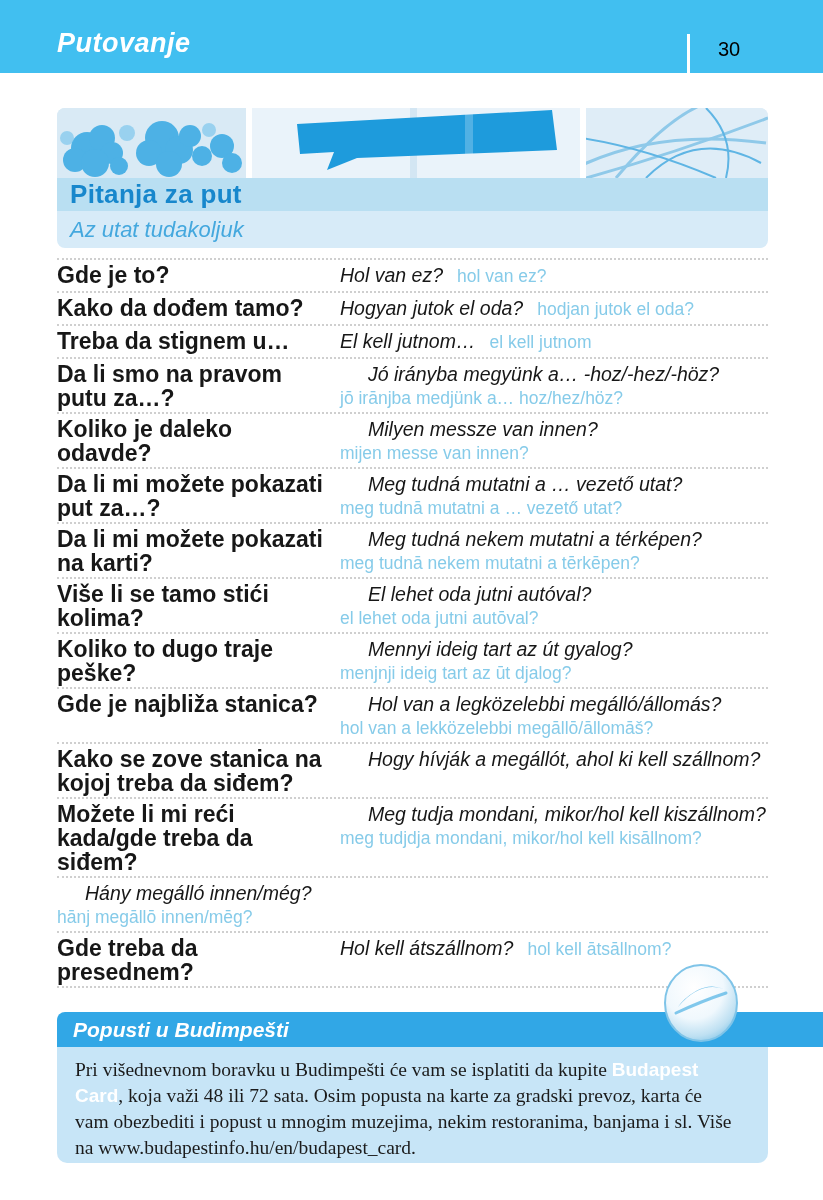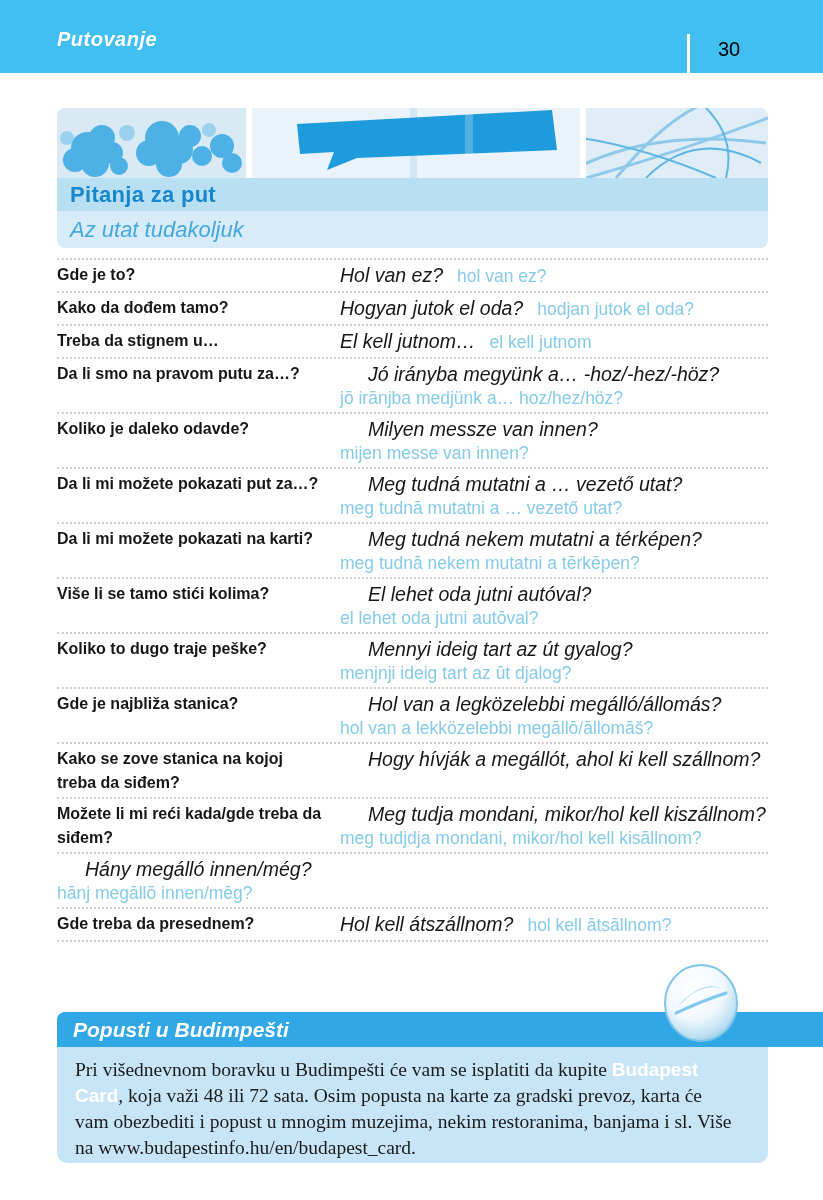--- a/index.html
+++ b/index.html
@@ -8,21 +8,21 @@
     font-family:"Liberation Sans", sans-serif;
     -webkit-font-smoothing:antialiased;
   }
   
   .page-header{
     position:absolute;left:0;top:0;width:823px;height:73px;
     background:#41BFF0;
   }
   .page-header .title{
     position:absolute;left:57px;top:28px;
-    font-size:20px;font-weight:bold;font-style:italic;color:#ffffff;
+    font-size:27px;font-weight:bold;font-style:italic;color:#ffffff;
     letter-spacing:0.5px;
   }
   .page-header .divider{
     position:absolute;left:687px;top:34px;width:3px;height:45px;background:#ffffff;
   }
   .page-header .pagenum{
     position:absolute;left:718px;top:38px;font-size:20px;color:#000000;
   }
   
   .banner{
@@ -33,39 +33,39 @@
   .banner .p1{width:189px;background:#D9EAF5;}
   .banner .p2{width:328px;background:#EAF3FA;}
   .banner .p3{width:182px;background:#DFEDF7;}
   .banner svg{display:block;}
   
   .band1{
     position:absolute;left:57px;top:178px;width:711px;height:33px;
     background:#B9DFF2;display:flex;align-items:center;
   }
   .band1 .t{
-    margin-left:13px;font-size:22px;font-weight:bold;color:#1787CC;letter-spacing:0.3px;
+    margin-left:13px;font-size:26px;font-weight:bold;color:#1787CC;letter-spacing:0.3px;
   }
   .band2{
     position:absolute;left:57px;top:211px;width:711px;height:37px;
     background:#D7EBF8;display:flex;align-items:center;border-radius:0 0 8px 8px;
   }
   .band2 .t{
     margin-left:13px;font-size:22px;font-style:italic;color:#44A8DE;
   }
   
   .phrase-table{
     position:absolute;left:57px;top:258px;width:711px;
     border-top:2px dotted #cfcfcf;
   }
   .prow{
     display:flex;border-bottom:2px dotted #cfcfcf;padding:3px 0 2px 0;
   }
   .prow .sr{
-    flex:0 0 283px;font-size:16px;font-weight:bold;color:#171717;
+    flex:0 0 283px;font-size:23px;font-weight:bold;color:#171717;
     line-height:24px;padding-right:14px;box-sizing:border-box;
   }
   .prow .right{flex:1;line-height:24px;}
   .hu{font-size:19.5px;font-style:italic;color:#171717;}
   .ph{font-size:17.5px;color:#86CBE9;}
   .prow.inline .ph{margin-left:14px;}
   .prow.stack .hu{display:block;margin-left:28px;}
   .prow.stack .ph{display:block;}
   
   .note-band{

